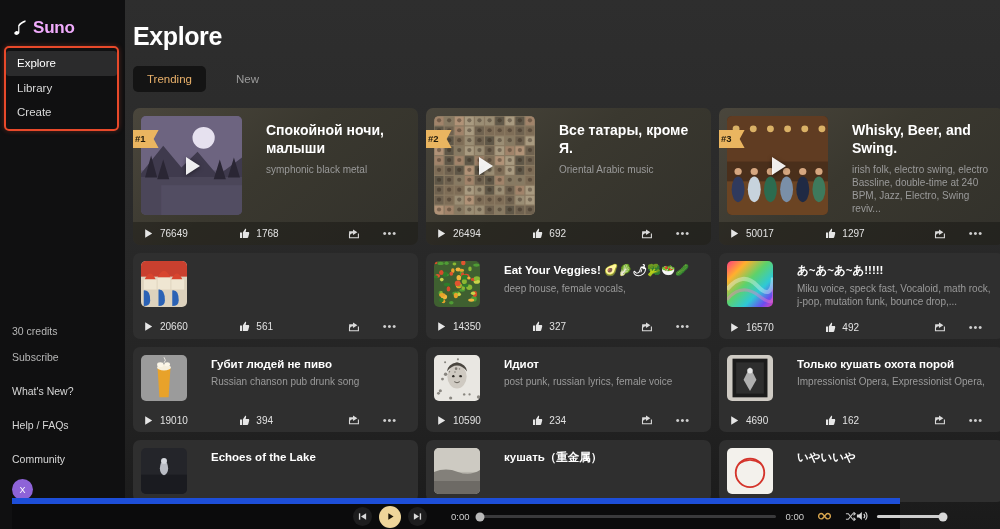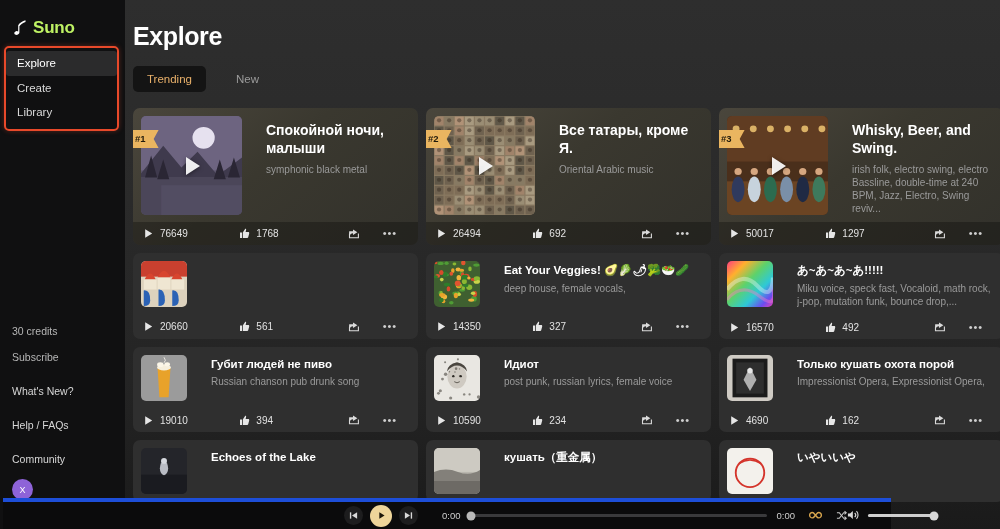--- a/index.html
+++ b/index.html
@@ -24,21 +24,21 @@
     position: relative;
     padding: 0;
   }
   .brand {
     display: flex; align-items: center; gap: 5px;
     padding: 13px 0 0 12px;
     height: 42px;
   }
   .brand-mark { width: 16px; height: 17px; display: block; }
   .brand-text {
-    color: #bef264; font-size: 17px; font-weight: 700;
+    color: #f0abfc; font-size: 17px; font-weight: 700;
     letter-spacing: -0.2px;
   }
   .nav-wrap {
     margin: 4px 6px 0 4px;
     border: 2px solid #e8492a;
     border-radius: 5px;
     padding: 3px 0 4px 0;
     box-shadow: 0 0 5px rgba(232,73,42,.35);
   }
   .nav-item {
@@ -206,26 +206,26 @@
   .foot-act {
     width: 48px; display: flex; align-items: center; justify-content: center;
     cursor: pointer;
   }
   .foot-act.right { margin-left: auto; }
   .dots { letter-spacing: 1px; color: #cfcfcf; font-size: 11px; line-height: 1; }
 
   
   .player {
     position: absolute;
-    left: 3px; bottom: 0;
+    left: 12px; bottom: 0;
     width: 888px; height: 31px;
     background: #0b0b0c;
     display: flex; align-items: center;
     z-index: 40;
-    border-top: 4px solid #1d4ed8;
+    border-top: 6px solid #1d4ed8;
   }
   .transport { display: flex; align-items: center; gap: 7px; margin-left: 341px; }
   .tbtn {
     width: 19px; height: 19px; border-radius: 50%;
     background: #1d1d1e;
     display: flex; align-items: center; justify-content: center;
     cursor: pointer;
   }
   .tbtn.play { width: 22px; height: 22px; background: #eed59a; }
   .timecode { color: #cfcfcf; font-size: 9.5px; }
@@ -273,24 +273,24 @@
         </svg>
       </span>
       <span class="brand-text">Suno</span>
     </div>
 
     <nav class="nav-wrap">
       <div class="nav-item active">
         <span>Explore</span>
       </div>
       <div class="nav-item">
-        <span>Create</span>
+        <span>Library</span>
       </div>
       <div class="nav-item">
-        <span>Library</span>
+        <span>Create</span>
       </div>
     </nav>
 
     <div class="side-lower">
       <div class="side-meta">30 credits</div>
       <div class="side-meta">Subscribe</div>
       <div class="side-links">
         <span class="side-link">What's New?</span>
         <span class="side-link">Help / FAQs</span>
         <span class="side-link">Community</span>

